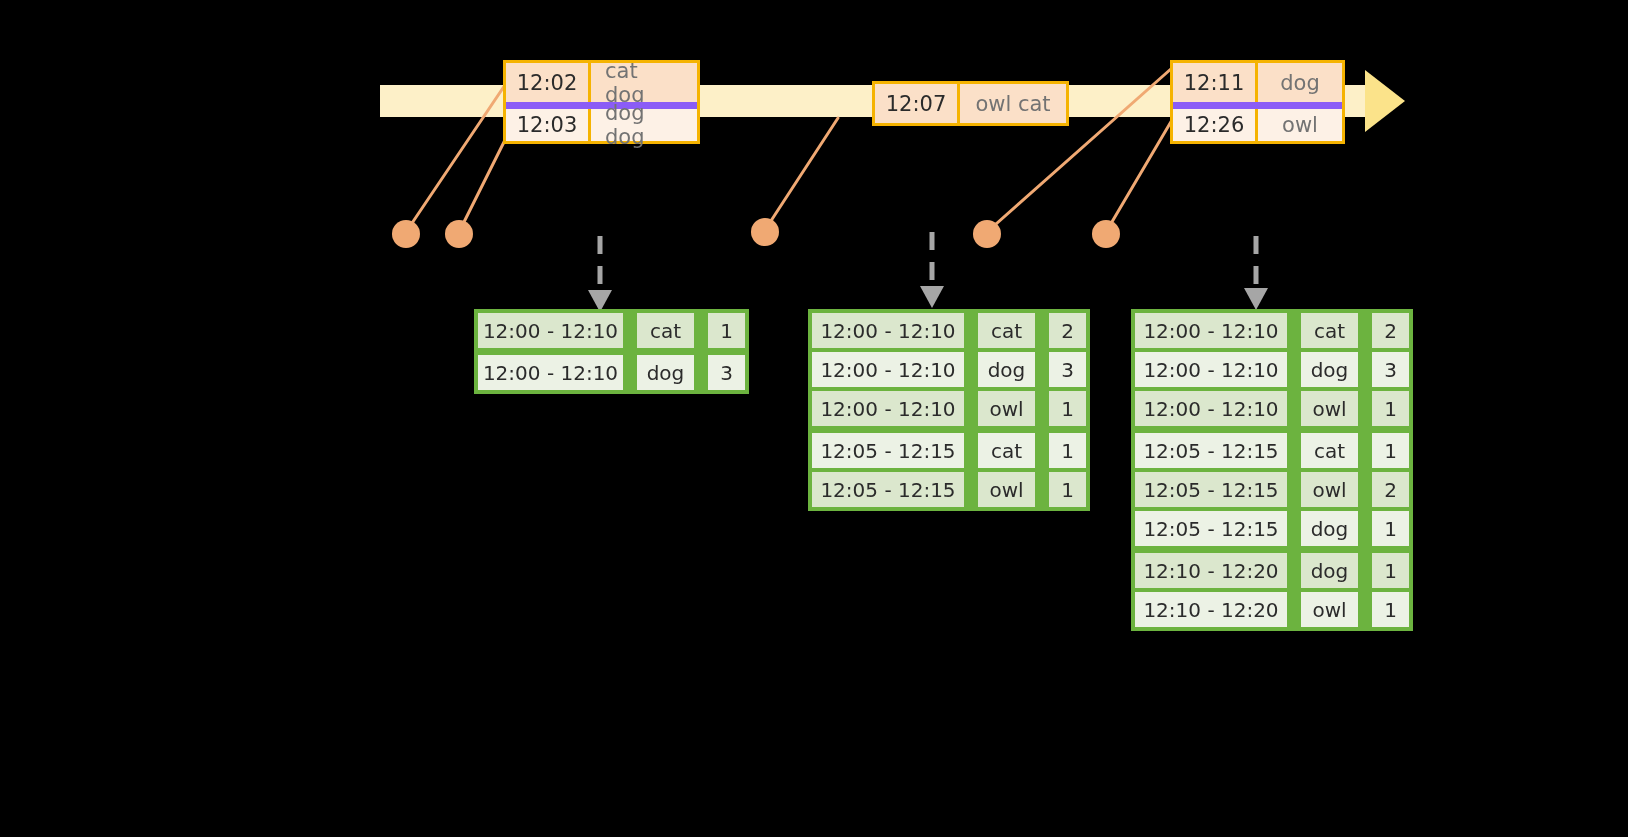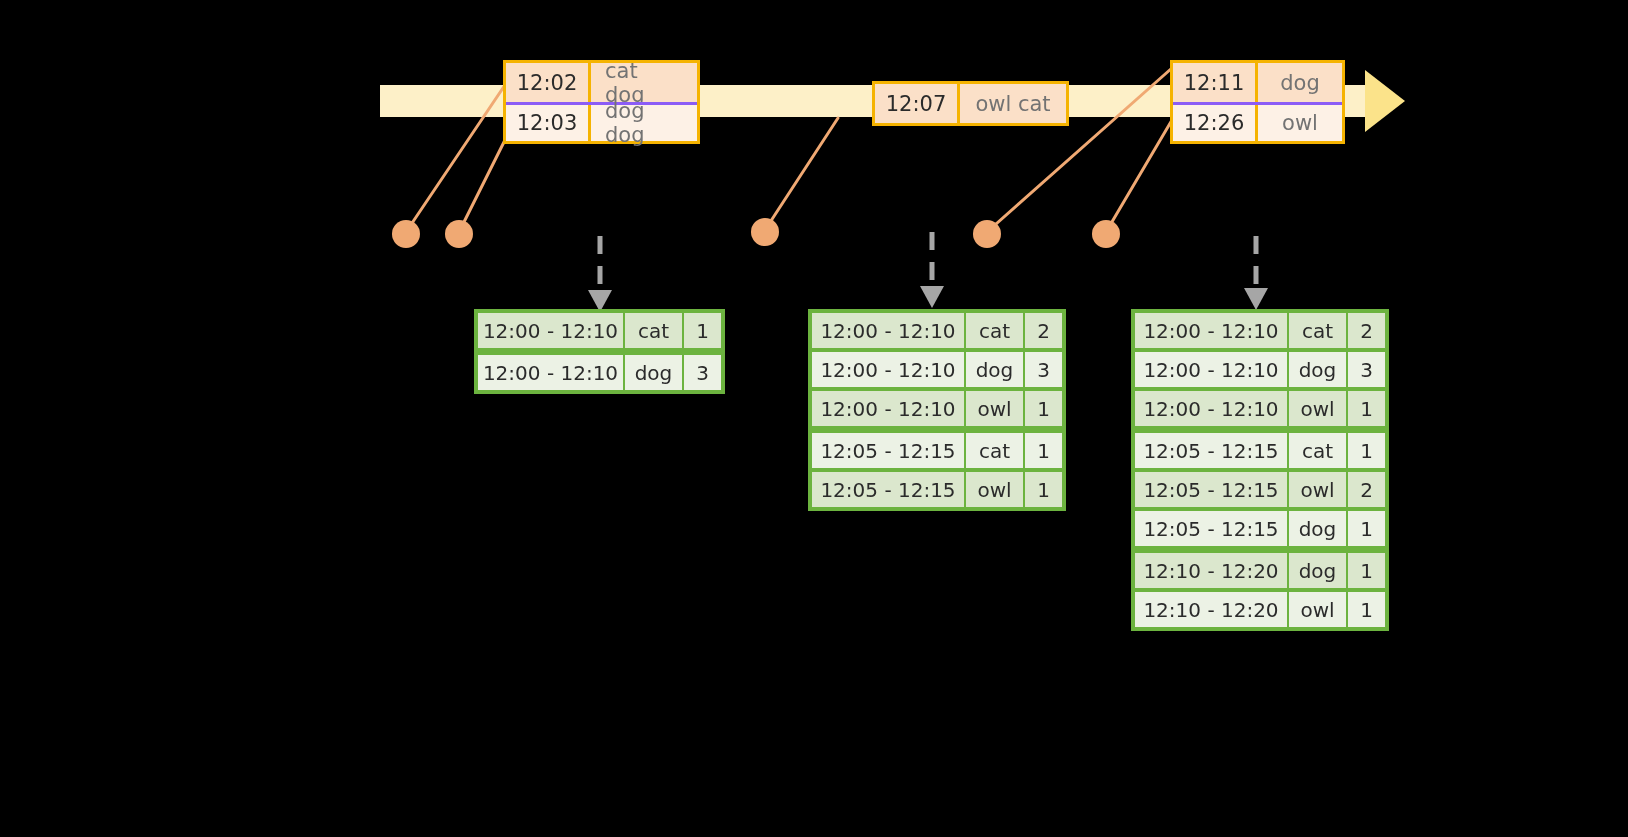--- a/index.html
+++ b/index.html
@@ -34,21 +34,21 @@
     flex-direction: column;
     background: #fdf0e0;
   }
   .event-row {
     display: flex;
     flex-direction: row;
     height: 39px;
     box-sizing: border-box;
   }
   .event-row + .event-row {
-    border-top: 3px solid #8b5cf6;
+    border-top: 7px solid #8b5cf6;
   }
   .event-row.shade-a { background: #fbe0c8; }
   .event-row.shade-b { background: #fdf1e6; }
   .event-time {
     width: 85px;
     display: flex;
     align-items: center;
     justify-content: center;
     font-size: 21px;
     color: #2b2b2b;
@@ -75,21 +75,21 @@
     display: flex;
     flex-direction: column;
     gap: 2px;
     padding: 0;
   }
   .res-row {
     display: flex;
     flex-direction: row;
     height: 35px;
     box-sizing: border-box;
-    gap: 2px;
+    gap: 14px;
   }
   .res-row + .res-row { margin-top: 2px; }
   .res-row.group-end { margin-bottom: 3px; }
   .res-cell {
     display: flex;
     align-items: center;
     justify-content: center;
     font-size: 20px;
     color: #2b2b2b;
     box-sizing: border-box;

